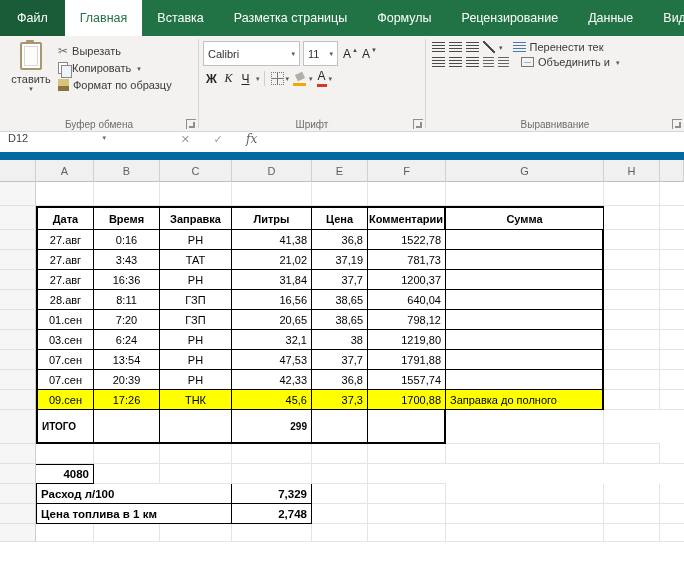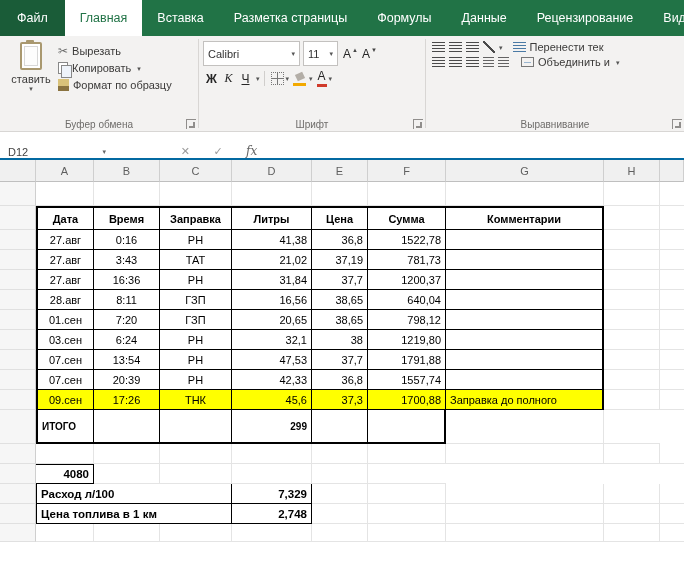--- a/index.html
+++ b/index.html
@@ -61,21 +61,21 @@
   .orient{width:12px;height:12px;margin:0 2px;flex:0 0 12px;
     background:linear-gradient(45deg,transparent 44%,#4a4a4a 44% 56%,transparent 56%);}
   .wrapbtn{margin-left:10px;}
   .mergebtn{margin-left:10px;}
   .wrap-icon{width:13px;height:10px;flex:0 0 13px;
     background:repeating-linear-gradient(#4a7aa5 0 1px,transparent 1px 3px);}
   .merge-icon{width:13px;height:10px;flex:0 0 13px;border:1px solid #777;
     background:linear-gradient(#9ab6d0,#9ab6d0) center/7px 1px no-repeat;}
 
   
-  .fbar{flex:0 0 28px;background:#fff;border-bottom:2px solid #0369a1;display:flex;align-items:flex-end;font-size:11px;color:#444;gap:28px;}
+  .fbar{flex:0 0 28px;background:#fff;border-bottom:8px solid #0369a1;display:flex;align-items:flex-start;font-size:11px;color:#444;gap:28px;}
   .namebox{width:112px;display:flex;align-items:center;padding:0 8px;position:relative;}
   .nbcaret{position:absolute;right:6px;font-size:7px;color:#666;}
   .nbsep{width:1px;background:#e1dfdd;margin:4px 0;}
   .fxzone{width:100px;display:flex;align-items:center;justify-content:space-around;color:#9a9a9a;}
   .fxb{font-size:11px;}
   .fx{font-style:italic;font-family:"DejaVu Serif",serif;color:#666;font-size:12px;}
   .finput{flex:1;border-left:1px solid #e1dfdd;}
 
   
   .sheet{flex:1;background:#fff;overflow:hidden;}
@@ -107,22 +107,22 @@
 <body>
 
 <div class="app">
 
   <div class="tabbar" id="tabbar">
       <div class="tab file">Файл</div>
       <div class="tab active">Главная</div>
       <div class="tab">Вставка</div>
       <div class="tab">Разметка страницы</div>
       <div class="tab">Формулы</div>
+      <div class="tab">Рецензирование</div>
       <div class="tab">Данные</div>
-      <div class="tab">Рецензирование</div>
       <div class="tab">Вид</div>
     </div>
 
   <div class="ribbon">
 
     <div class="rgroup clipg">
       <div class="paste">
         <div class="clipboard-icon">
             <div class="clip-page"></div>
           </div>
@@ -262,22 +262,22 @@
         <div class="cell"></div>
         <div class="cell filler"></div>
       </div>
       <div class="srow" style="height: 24px;">
         <div class="cell rh"></div>
         <div class="cell tb th c-center tb-first">Дата</div>
         <div class="cell tb th c-center">Время</div>
         <div class="cell tb th c-center">Заправка</div>
         <div class="cell tb th c-center">Литры</div>
         <div class="cell tb th c-center">Цена</div>
+        <div class="cell tb th c-center tb-last">Комментарии</div>
         <div class="cell tb th c-center">Сумма</div>
-        <div class="cell tb th c-center tb-last">Комментарии</div>
         <div class="cell"></div>
         <div class="cell filler"></div>
       </div>
       <div class="srow" style="height: 20px;">
         <div class="cell rh"></div>
         <div class="cell tb c-center tb-first">27.авг</div>
         <div class="cell tb c-center">0:16</div>
         <div class="cell tb c-center">РН</div>
         <div class="cell tb c-right">41,38</div>
         <div class="cell tb c-right">36,8</div>

